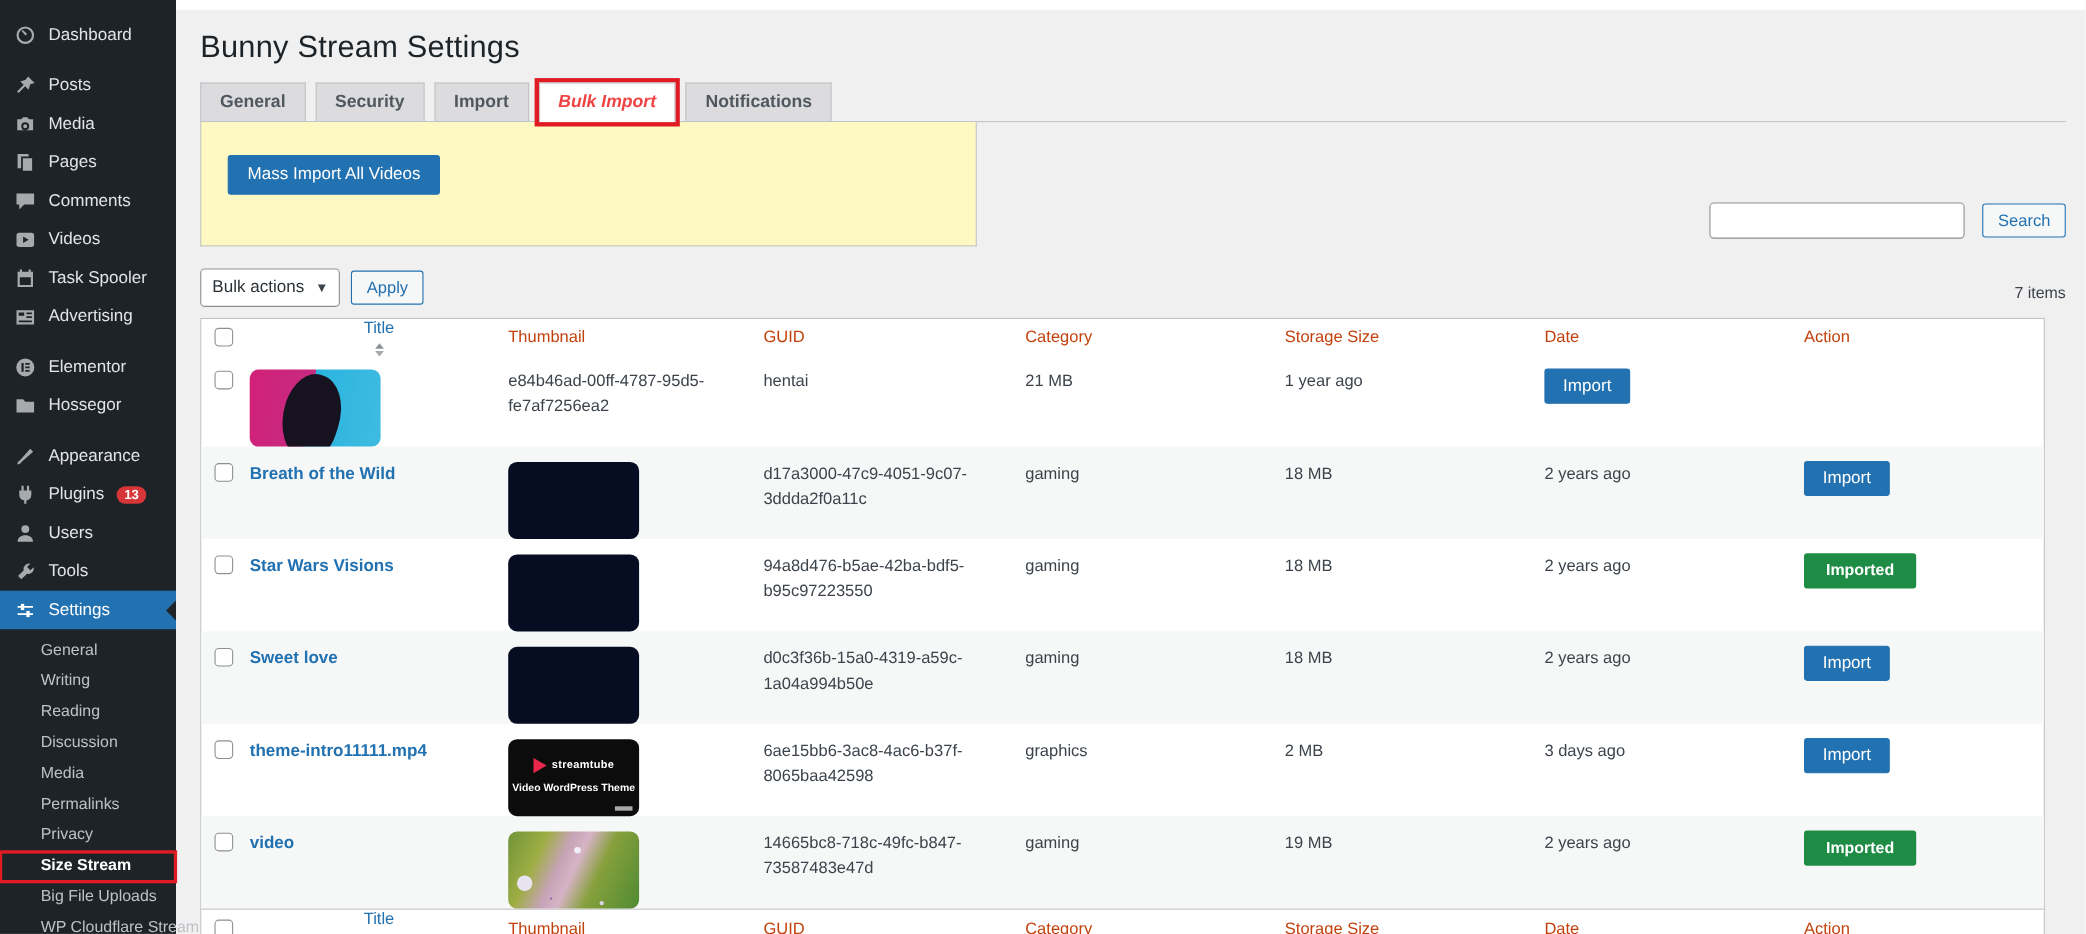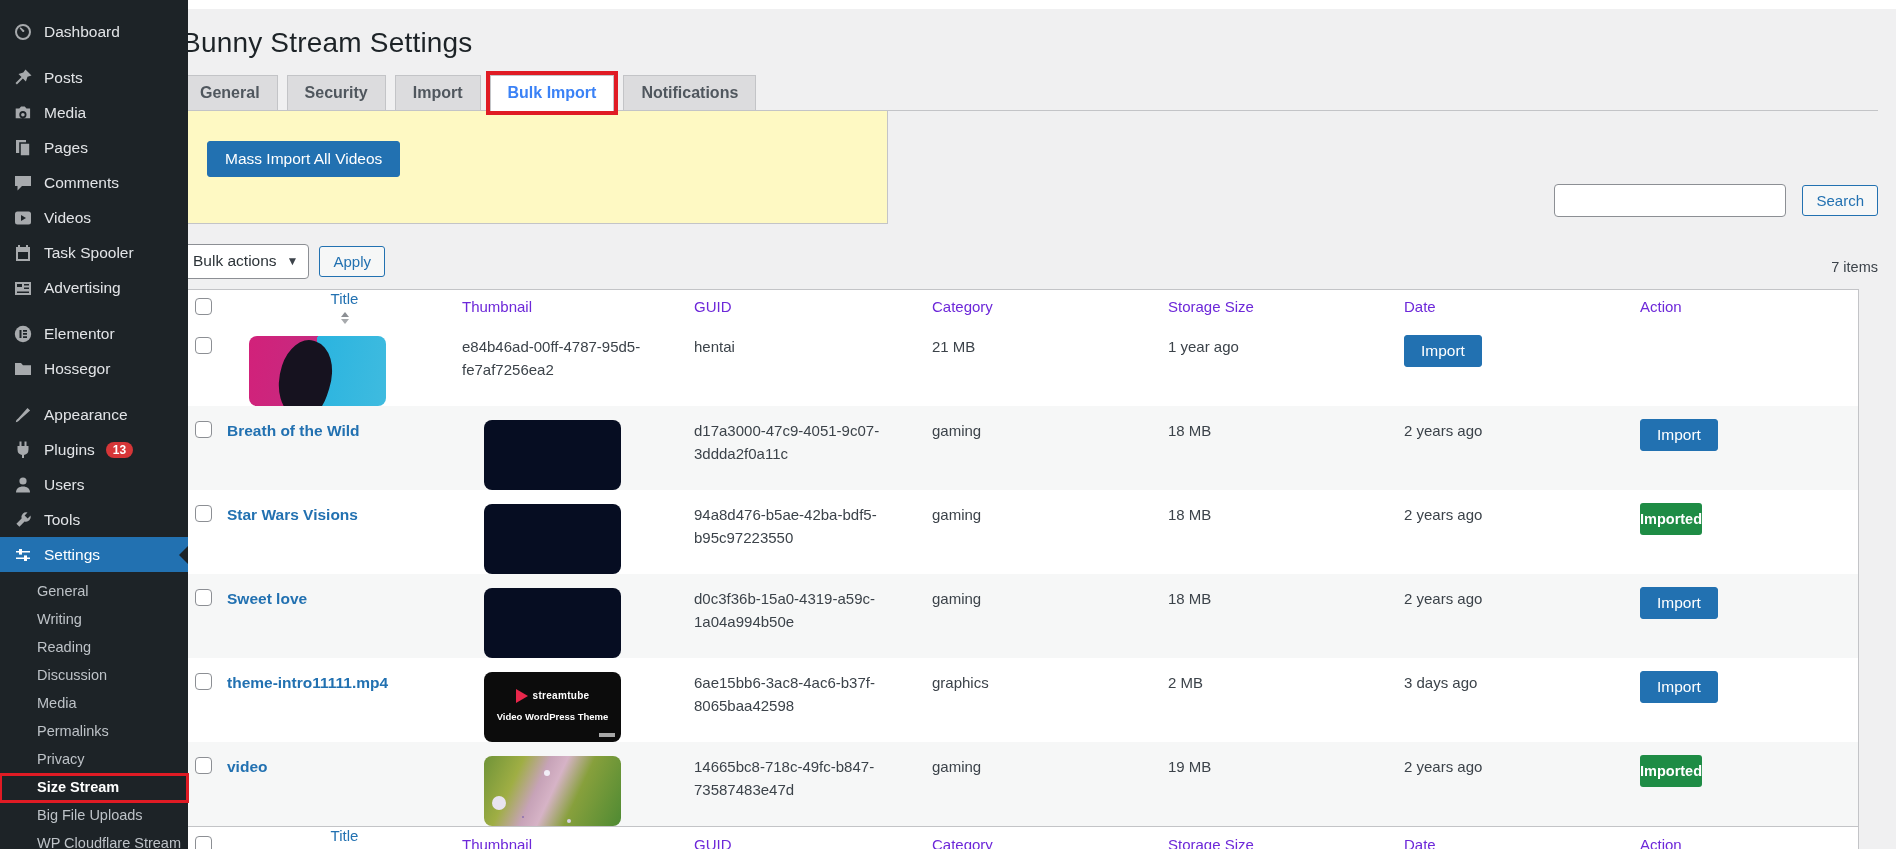--- a/index.html
+++ b/index.html
@@ -4,21 +4,21 @@
 <style>
   * { box-sizing: border-box; margin: 0; padding: 0; }
   html,body { width:1896px; height:849px; overflow:hidden; }
   body {
     font-family: "Liberation Sans", sans-serif;
     background:#f0f0f1;
     color:#1d2327;
   }
   
   .sidebar{
-    position:fixed; left:0; top:0; width:188px; height:849px;
+    position:fixed; left:0; top:0; width:160px; height:849px;
     background:#1d2327; color:#f0f0f1; padding-top:14px; z-index:5;
   }
   .side-item{
     position:relative; display:flex; align-items:center; gap:11px;
     padding:7px 8px 7px 13px; font-size:15.5px; color:#e2e4e7; cursor:pointer;
     height:35px;
   }
   .side-item .ic{ width:20px; height:20px; flex:0 0 20px; display:flex; align-items:center; justify-content:center; }
   .side-item svg{ width:20px; height:20px; fill:#a7aaad; }
   .side-item.active{ background:#2271b1; color:#fff; }
@@ -45,22 +45,23 @@
   .top-strip{ height:9px; background:#ffffff; margin:0 -18px 0 -22px; }
   h1.page-title{ margin-top:18px; font-size:28px; font-weight:500; color:#1d2327; letter-spacing:.2px; }
   
   .tabbar{ margin-top:16px; border-bottom:1px solid #c3c4c7; display:flex; align-items:flex-end; gap:9px; }
   .tab{
     background:#dcdcde; border:1px solid #c3c4c7; border-bottom:none;
     padding:8px 17px; font-size:16px; font-weight:bold; color:#50575e;
     cursor:pointer; margin-bottom:0; line-height:1.1;
   }
   .tab.active{
-    background:#fff; color:#3b82f6; position:relative; margin-bottom:-1px; padding-bottom:9px;
+    background:#fff; color:#ef4444; position:relative; margin-bottom:-1px; padding-bottom:9px;
     box-shadow:0 0 0 4px #e01b24;
+    font-style:italic;
   }
   
   .tab-panel{
     width:706px; height:113px; background:#fef9c3; border:1px solid #c3c4c7; border-top:none;
     padding:30px 24px;
   }
   .btn-primary{
     background:#2271b1; color:#fff; border:1px solid #2271b1; border-radius:3px;
     padding:8px 17px; font-size:15.5px; font-family:inherit; cursor:pointer;
   }
@@ -81,35 +82,35 @@
     background:#fff; border:1px solid #8c8f94; border-radius:4px; height:35px;
     padding:0 10px; font-size:15.5px; color:#2c3338; display:flex; align-items:center; gap:10px; cursor:pointer;
   }
   .chev{ font-size:12px; color:#3c434a; }
   .items-count{ font-size:14.5px; color:#3c434a; padding-bottom:4px; }
   
   .list-table{ margin-top:10px; width:1677px; background:#fff; border:1px solid #c3c4c7; }
   .trow{ display:grid; grid-template-columns:44px 235px 232px 238px 236px 236px 236px 1fr; }
   .thead{ height:32px; align-items:center; }
   .tfoot{ height:36px; align-items:center; border-top:1px solid #c3c4c7; }
-  .th{ font-size:15px; color:#6d28d9; }
+  .th{ font-size:15px; color:#c2410c; }
   .th-title{ color:#2271b1; cursor:pointer; display:flex; align-items:center; gap:5px;flex-direction:column; }
   .sorter{ display:inline-flex; flex-direction:column; gap:2px; }
   .sorter .up{ width:0;height:0;border-left:4px solid transparent;border-right:4px solid transparent;border-bottom:5px solid #8c8f94; }
   .sorter .dn{ width:0;height:0;border-left:4px solid transparent;border-right:4px solid transparent;border-top:5px solid #a7aaad; }
   .cb{
     width:17px; height:17px; border:1px solid #8c8f94; border-radius:4px; background:#fff;
     margin-left:12px; cursor:pointer;
   }
   .row{ height:84px; }
   .row:nth-child(odd){ background:#f6f7f7; }
   .cell{ padding-top:13px; font-size:15px; color:#3c434a; line-height:1.55; }
   .cell.cb-cell{ padding-top:15px; }
   .title-link{ color:#2271b1; font-weight:bold; font-size:15.5px; text-decoration:none; cursor:pointer; }
-  .thumb{ width:137px; height:70px; border-radius:8px; margin-top:1px; position:relative; overflow:hidden;margin-left:22px; }
+  .thumb{ width:119px; height:70px; border-radius:8px; margin-top:1px; position:relative; overflow:hidden; }
   .thumb-dark{ background:#060d22; }
   .thumb-hossegor{ background:linear-gradient(100deg,#d2217a 0%,#c62a80 46%,#2ab4e0 46%,#3fbbdf 100%); }
   .thumb-hossegor::before{
     content:""; position:absolute; left:30px; top:4px; width:52px; height:78px;
     background:#16121f; border-radius:45% 55% 40% 60%; transform:rotate(18deg);
   }
   .thumb-streamtube{ background:#0c0c0c; display:flex; flex-direction:column; align-items:center; justify-content:center; gap:7px; }
   .st-line1{ display:flex; align-items:center; gap:5px; }
   .st-play{ width:0;height:0;border-top:7px solid transparent;border-bottom:7px solid transparent;border-left:12px solid #e8274b; }
   .st-name{ color:#fff; font-size:10px; font-weight:bold; letter-spacing:.3px; }
@@ -117,21 +118,21 @@
   .st-tag{ position:absolute; right:6px; bottom:5px; width:16px; height:4px; background:#cfcfcf; opacity:.8; }
   .thumb-garden{
     background:linear-gradient(115deg,#6f9338 0%,#9fae44 24%,#c7a3b8 40%,#d6b3c6 50%,#87a03c 66%,#4f8a33 100%);
   }
   .thumb-garden::after{
     content:""; position:absolute; left:8px; top:40px; width:14px; height:14px; border-radius:50%;
     background:#e8e4ef; box-shadow:48px -30px 0 -4px #f2eef7, 70px 18px 0 -5px #d9d2e6, 24px 14px 0 -6px #8b6fae;
   }
   .imported-badge{
     display:inline-block; background:#1e8c45; color:#fff; font-weight:bold; font-size:14.5px;
-    border-radius:3px; padding:5px 0;
+    border-radius:3px; padding:5px 20px;
   }
   .import-btn{ padding:6px 16px; }
 </style>
 </head>
 <body>
 
 <div class="sidebar">
   <div class="side-item">
     <span class="ic">
         <svg viewBox="0 0 20 20">

